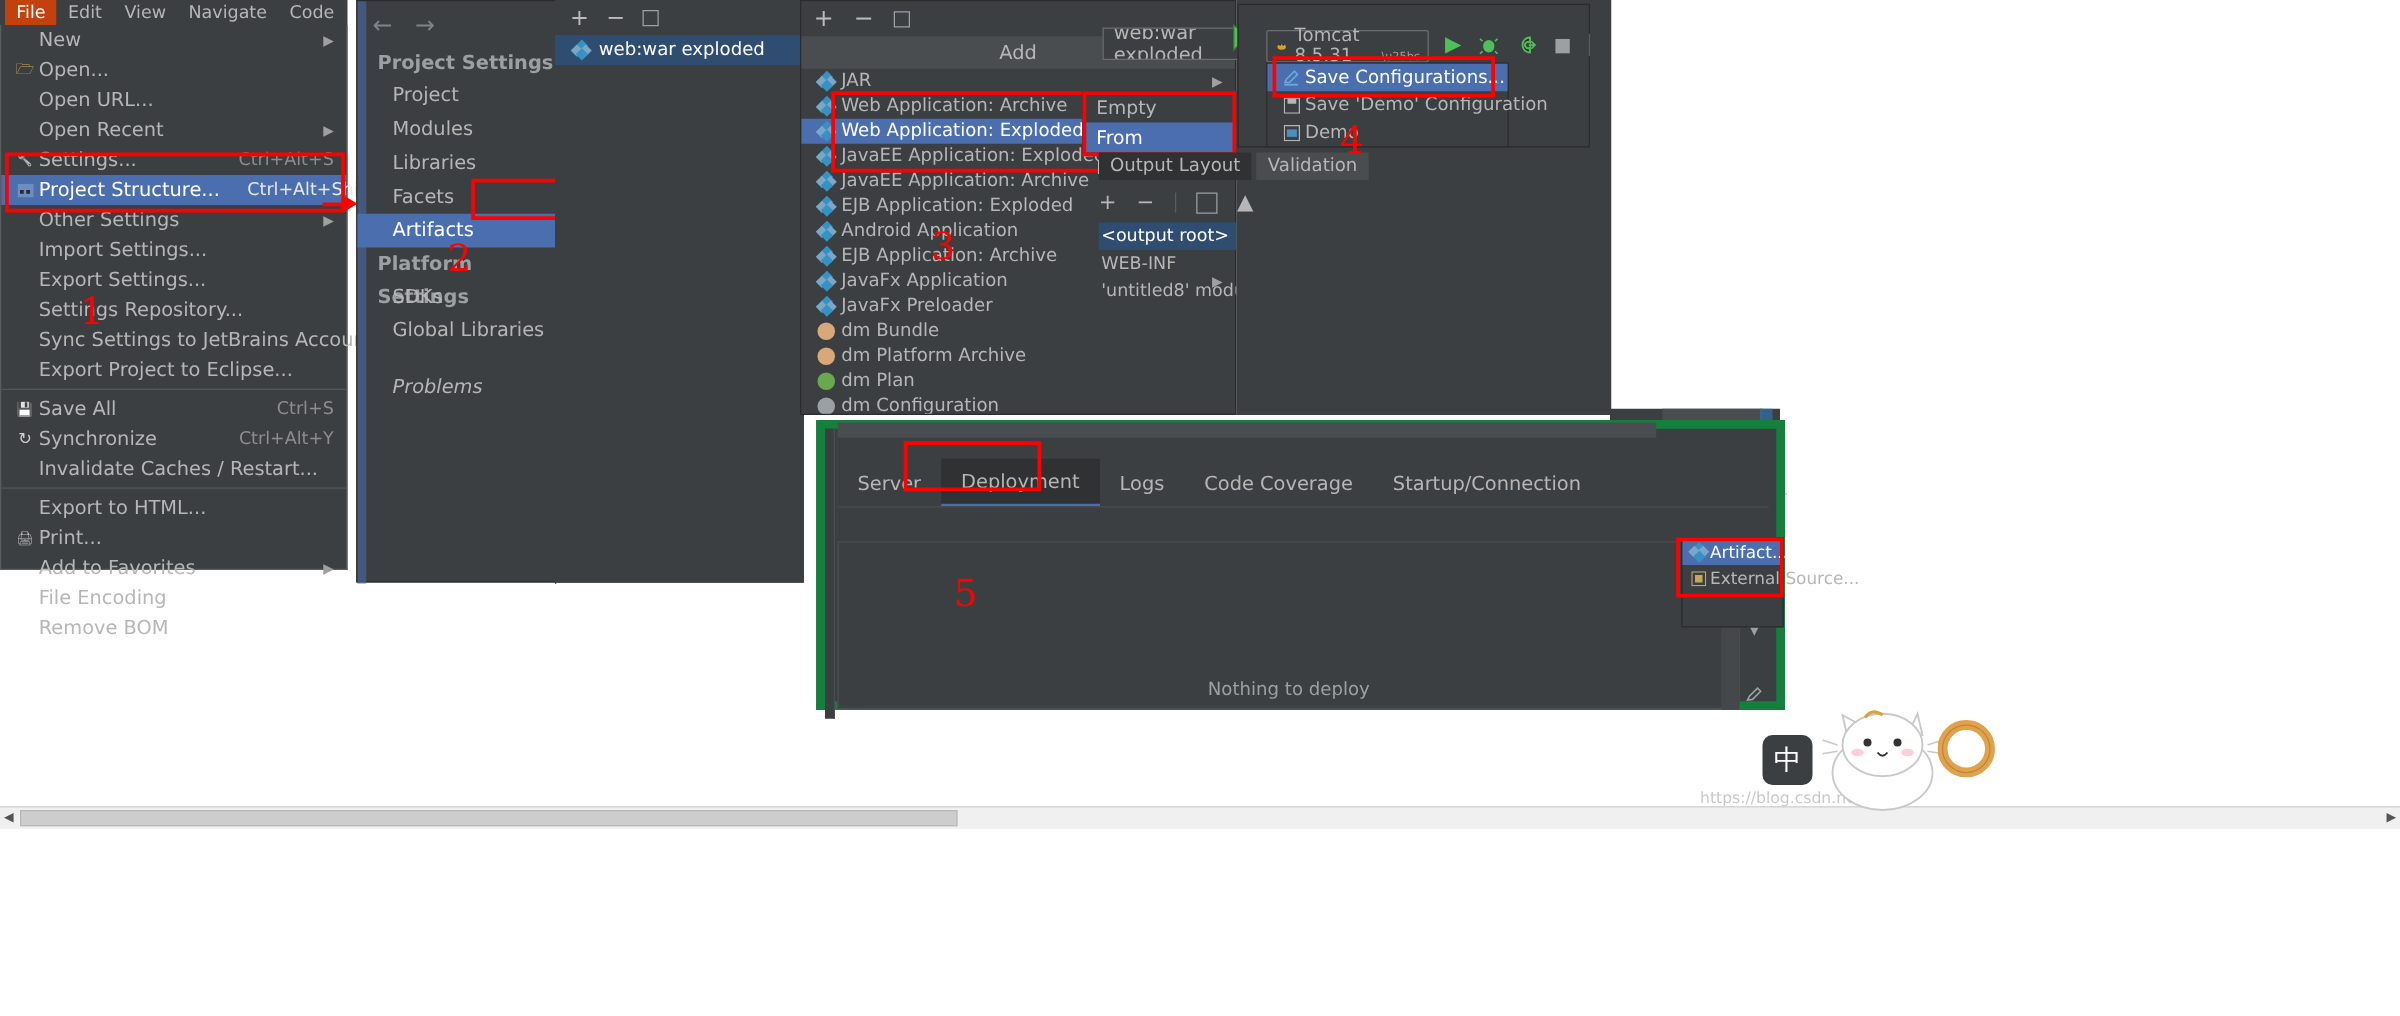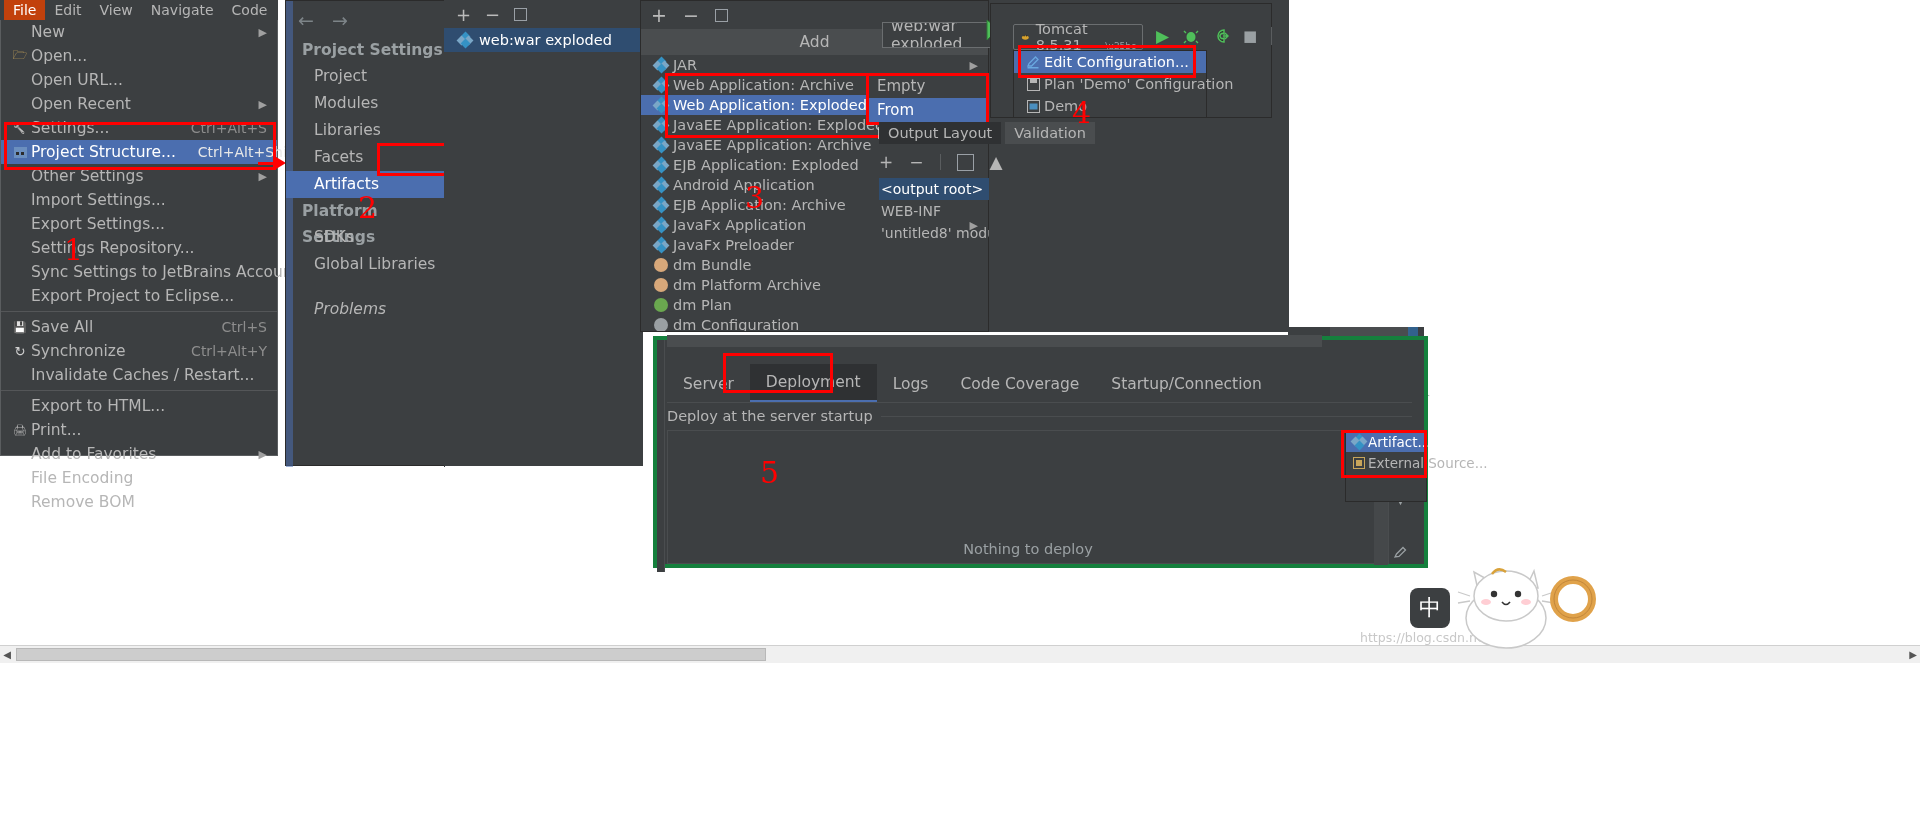--- a/index.html
+++ b/index.html
@@ -445,30 +445,30 @@
       <span style="width:1px;height:18px;background:#5a5d5f;display:inline-block;"></span>
     </div>
     <div id="run-config-menu" style="position:absolute;left:22px;top:46px;width:194px;background:#3c3f41;border:1px solid #2b2b2b;">
         <div class="mi sel" style="height: 22px; font-size: 14.5px;">
           <span class="ico">
             <svg width="14" height="14">
               <path d="M2 11 L3 8.5 L9.5 2 L12 4.5 L5.5 11 Z" fill="none" stroke="#6aa8e0" stroke-width="1.3"></path>
               <rect x="1.5" y="12" width="11" height="1.5" fill="#6aa8e0"></rect>
             </svg>
           </span>
-          <span class="lbl">Edit Configuration...</span>
+          <span class="lbl">Save Configurations...</span>
         </div>
         <div class="mi" style="height: 22px; font-size: 14.5px;">
           <span class="ico">
             <svg width="13" height="13">
               <rect x="0.5" y="0.5" width="12" height="12" fill="none" stroke="#b6b6b6"></rect>
               <rect x="3" y="1" width="7" height="4" fill="#b6b6b6"></rect>
             </svg>
           </span>
-          <span class="lbl">Plan 'Demo' Configuration</span>
+          <span class="lbl">Save 'Demo' Configuration</span>
         </div>
         <div class="mi" style="height: 22px; font-size: 14.5px;">
           <span class="ico">
             <svg width="13" height="13">
               <rect x="0.5" y="0.5" width="12" height="12" fill="none" stroke="#b6b6b6"></rect>
               <rect x="2.5" y="3.5" width="8" height="6" fill="#4a8fc0"></rect>
             </svg>
           </span>
           <span class="lbl">Demo</span>
         </div>
@@ -476,40 +476,36 @@
   </div>
   <div class="abs red-box" style="left:1018px;top:45px;width:178px;height:33px;"></div>
 
   <div class="abs red-num" style="left:1072px;top:98px;line-height:1;">4</div>
 
   <div class="abs" style="left:1288px;top:327px;width:136px;height:240px;background:#3c3f41;"></div>
   <div class="abs" style="left:1330px;top:327px;width:80px;height:16px;background:#4a4d4f;color:#9aa0a3;font-size:12px;display:flex;align-items:center;justify-content:center;">&nbsp;</div>
   <div class="abs" style="left:1408px;top:327px;width:10px;height:240px;background:#2f6ea5;opacity:.75;"></div>
   <div class="abs" style="left:1415px;top:390px;color:#b6b6b6;font-size:14px;">er</div>
 
-  <div class="abs" style="left:653px;top:336px;width:775px;height:232px;background:#3c3f41;border:4px solid #15803d;">
+  <div class="abs" style="left:653px;top:336px;width:775px;height:232px;background:#3c3f41;border:7px solid #15803d;">
 
     <div style="position:absolute;left:0;top:0;width:8px;height:232px;background:#3c3f41;border-right:1px solid #4a4d4f;"></div>
 
     <div style="position:absolute;left:10px;top:-5px;width:655px;height:12px;background:#4a4d4f;"></div>
 
     <div id="deploy-tabs" style="position:absolute;left:10px;top:24px;display:flex;align-items:flex-end;gap:0;">
         <div style="padding: 9px 16px; font-size: 15.5px; color: rgb(182, 182, 182); background: transparent;">Server</div>
         <div style="padding: 9px 16px; font-size: 15.5px; color: rgb(182, 182, 182); background: rgb(47, 49, 51); border-bottom: 2px solid rgb(75, 110, 175);">Deployment</div>
         <div style="padding: 9px 16px; font-size: 15.5px; color: rgb(182, 182, 182); background: transparent;">Logs</div>
         <div style="padding: 9px 16px; font-size: 15.5px; color: rgb(182, 182, 182); background: transparent;">Code Coverage</div>
         <div style="padding: 9px 16px; font-size: 15.5px; color: rgb(182, 182, 182); background: transparent;">Startup/Connection</div>
       </div>
 
     <div style="position:absolute;left:10px;top:62px;width:745px;height:1px;background:#4a4d4f;"></div>
 
-    <div style="position:absolute;left:10px;top:68px;display:flex;align-items:center;width:745px;gap:8px;">
-      <span style="color:#b6b6b6;font-size:14.5px;white-space:nowrap;">Deploy at the server startup</span>
-      <span style="flex:1 1 auto;height:1px;background:#4a4d4f;"></span>
-    </div>
 
     <div style="position:absolute;left:10px;top:90px;width:722px;height:134px;border:1px solid #4a4d4f;background:#3c3f41;">
       <div style="position:absolute;left:50%;transform:translateX(-50%);bottom:6px;color:#9aa0a3;font-size:14.5px;">Nothing to deploy</div>
       <div style="position:absolute;right:0;top:0;width:14px;height:134px;background:#45484a;"></div>
     </div>
 
     <div style="position:absolute;left:736px;top:96px;display:flex;flex-direction:column;align-items:center;gap:38px;color:#b6b6b6;font-size:17px;">
       <span>+</span>
       <span style="font-size:11px;color:#9aa0a3;">▼</span>
       <svg width="15" height="15" viewBox="0 0 15 15">

